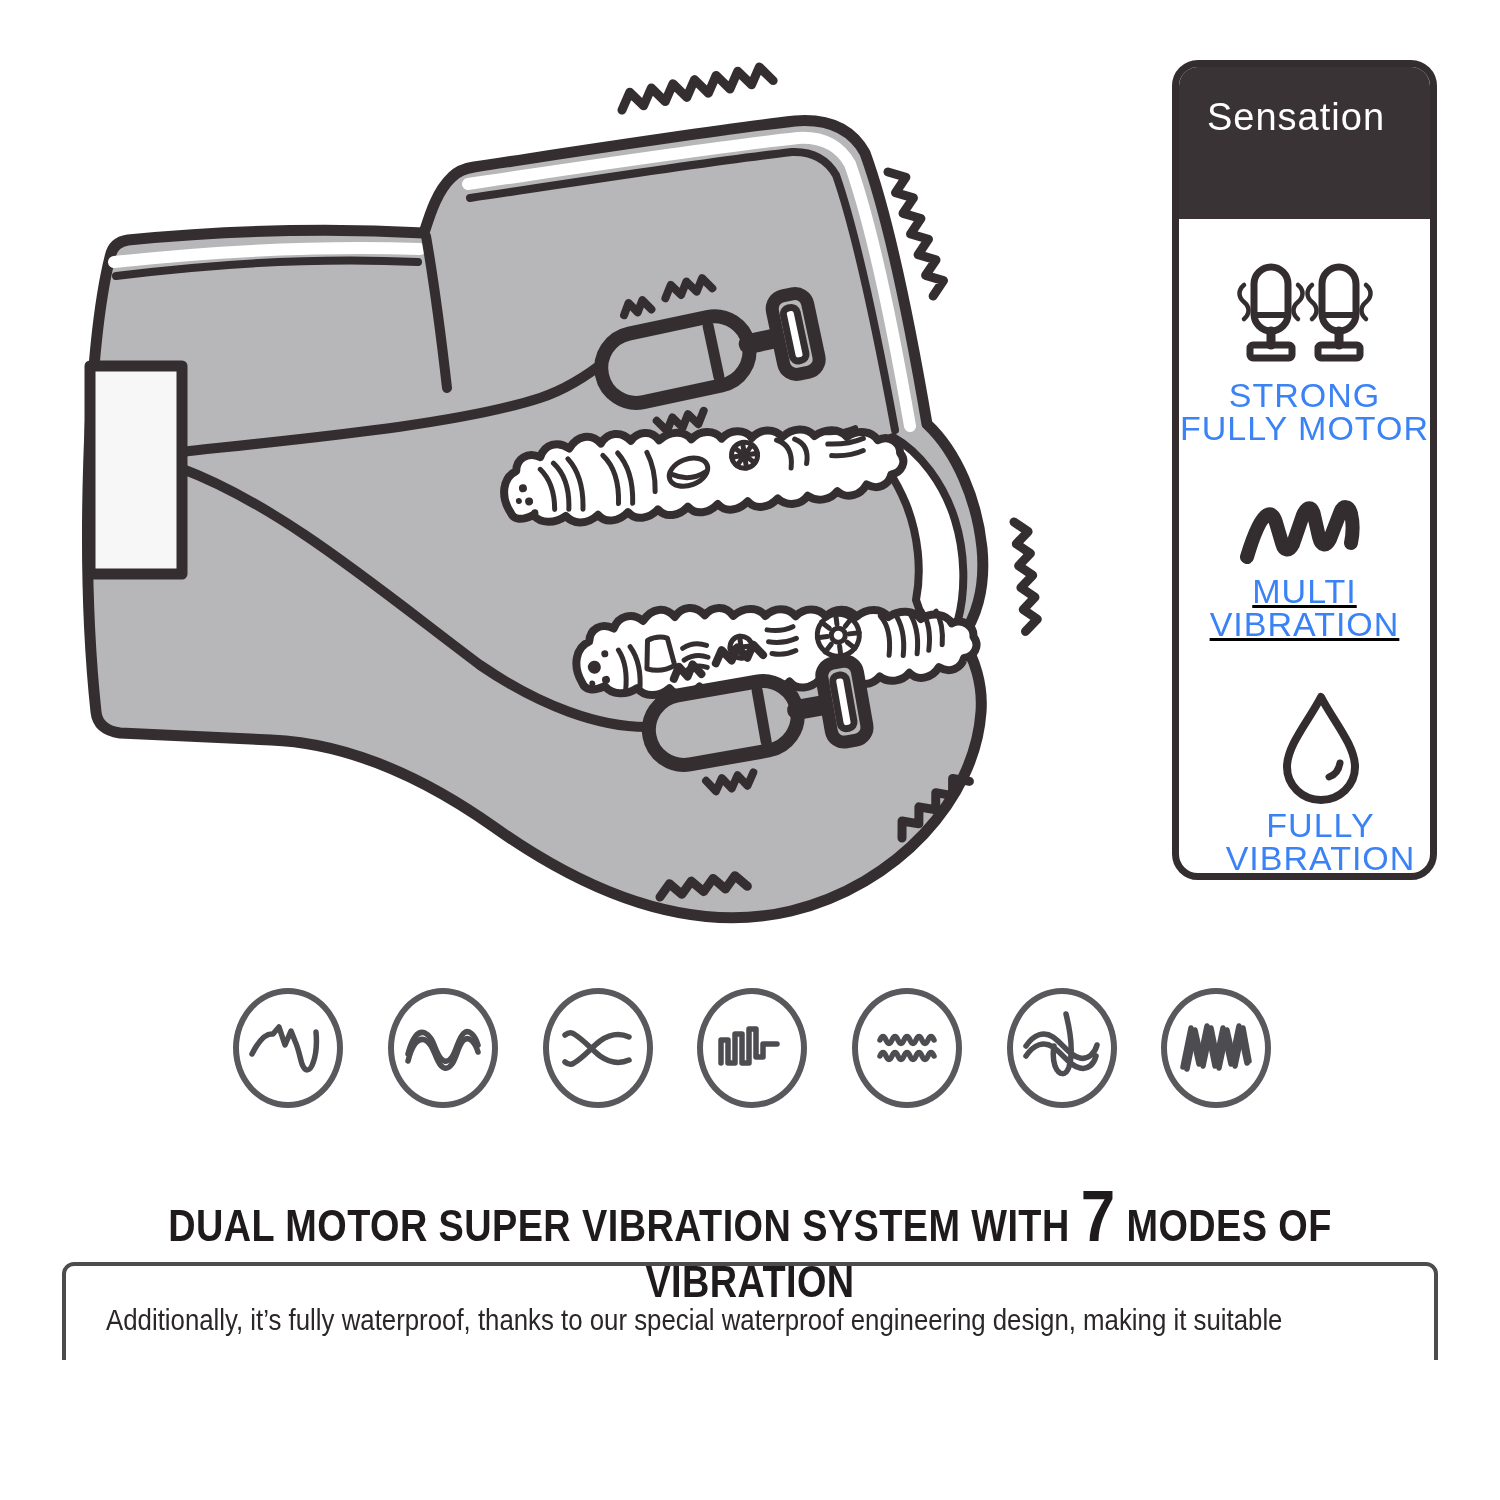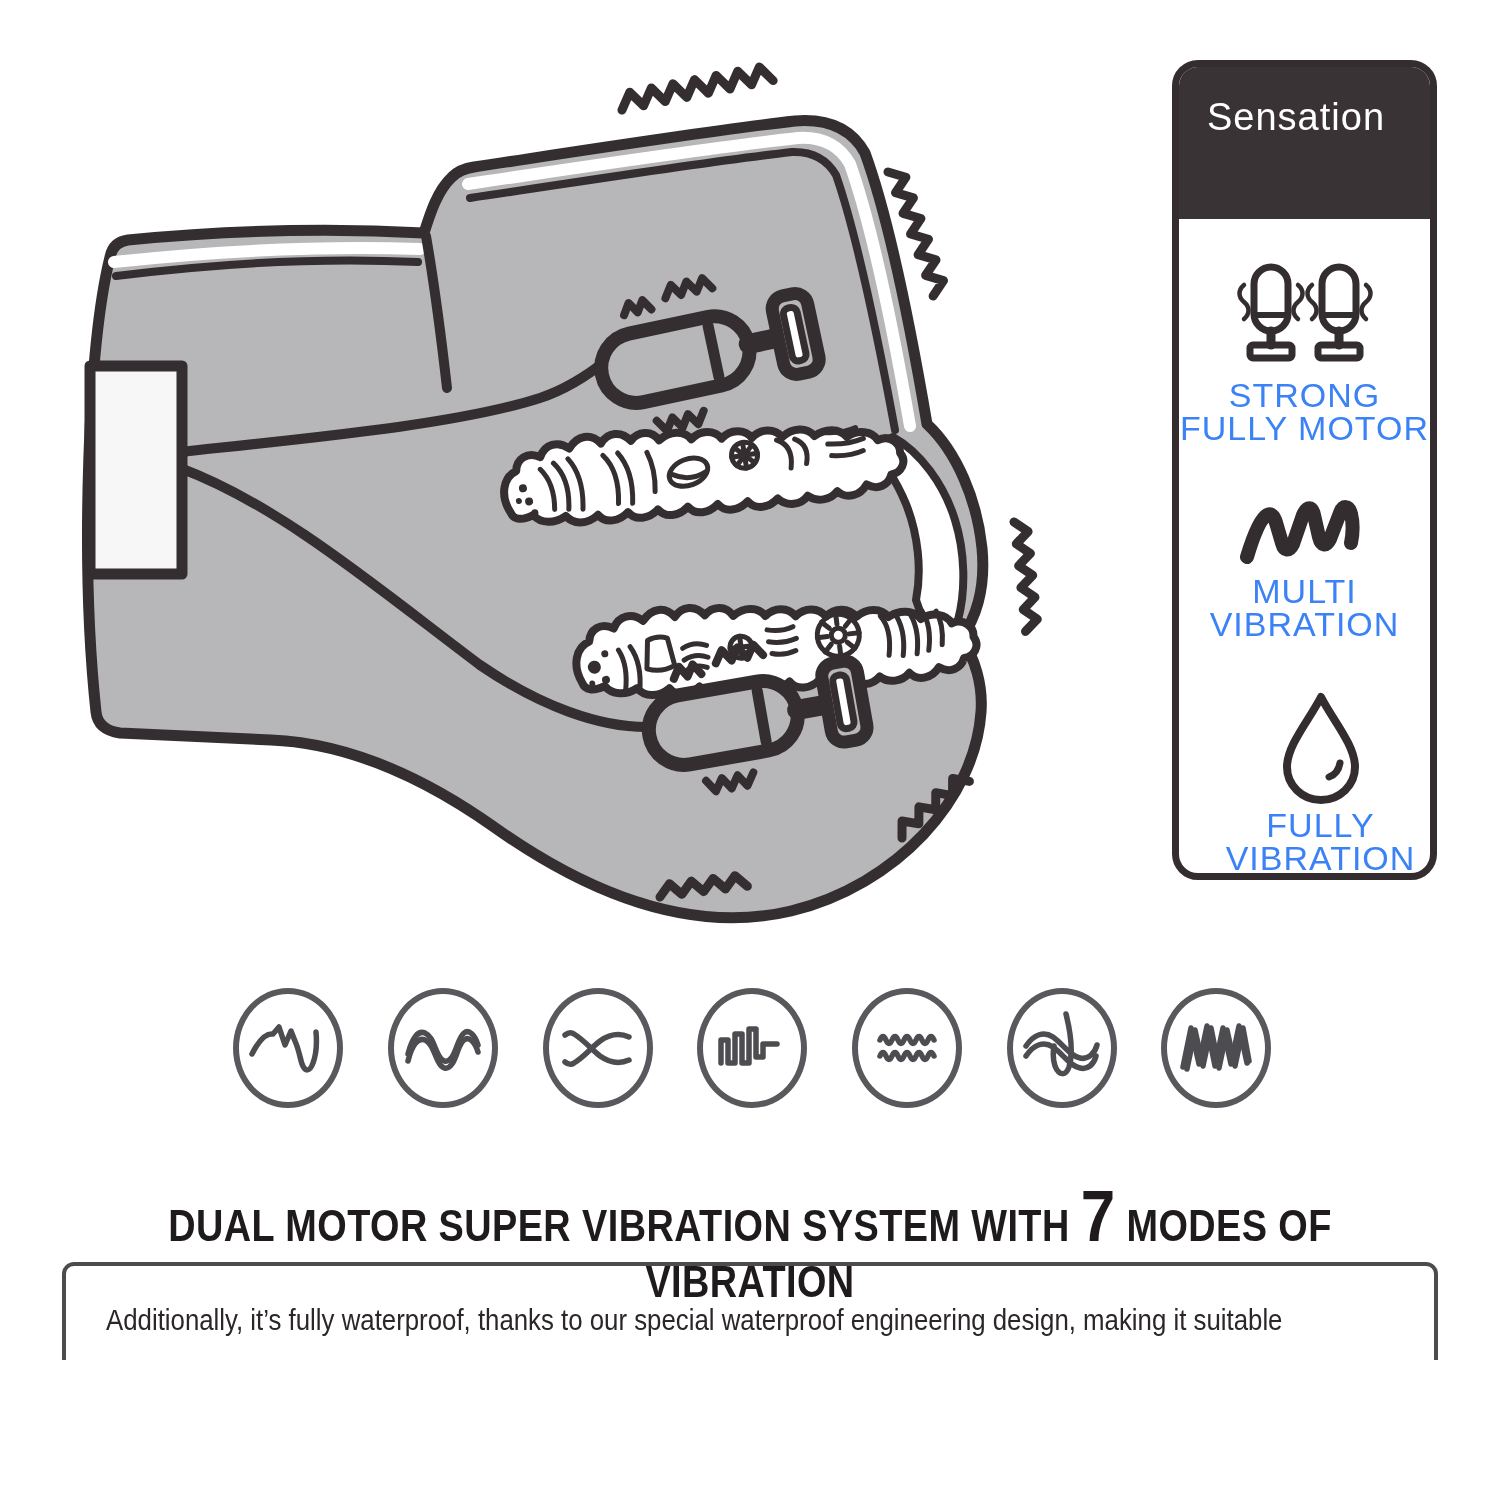--- a/index.html
+++ b/index.html
@@ -24,21 +24,21 @@
   .device .slot{fill:#ffffff;stroke-width:7;}
   .device .ctrl{fill:#f7f7f8;stroke-width:11;}
   
   .panel{position:absolute;left:1172px;top:60px;width:265px;height:820px;background:#fff;
          border:7px solid #332d2f;border-radius:26px;overflow:hidden;box-sizing:border-box;}
   .panel-header{background:#3a3335;height:152px;padding:24px 0 0 28px;box-sizing:border-box;}
   .panel-header div{color:#ffffff;font-size:38px;line-height:52px;letter-spacing:1px;}
   .panel-header .l2{word-spacing:16px;}
   .feature{text-align:center;}
   .feature .lbl{display:block;font-size:34px;letter-spacing:1px;line-height:33px;color:#3b82f6;}
-  .f1{margin-top:44px;}  .f2{margin-top:46px;}  .f3{margin-top:46px;padding-left:32px;}
+  .f1{margin-top:44px;}  .f2{margin-top:46px;text-decoration:underline;}  .f3{margin-top:46px;padding-left:32px;}
   .ficon *{fill:none;stroke:#332d2f;stroke-linecap:round;stroke-linejoin:round;}
   
   .mode{position:absolute;top:988px;width:110px;height:120px;border:6px solid #59585c;
         border-radius:50%;box-sizing:border-box;display:flex;align-items:center;justify-content:center;}
   .mode svg *{fill:none;stroke:#4d4c50;stroke-width:5.5;stroke-linecap:round;stroke-linejoin:round;}
   
   .headline{position:absolute;left:0;top:1146px;width:1500px;text-align:center;
             font-weight:bold;font-size:44px;color:#1f1b1c;transform:scaleX(.86);letter-spacing:.5px;}
   .headline .big7{font-size:72px;font-weight:bold;}
   

